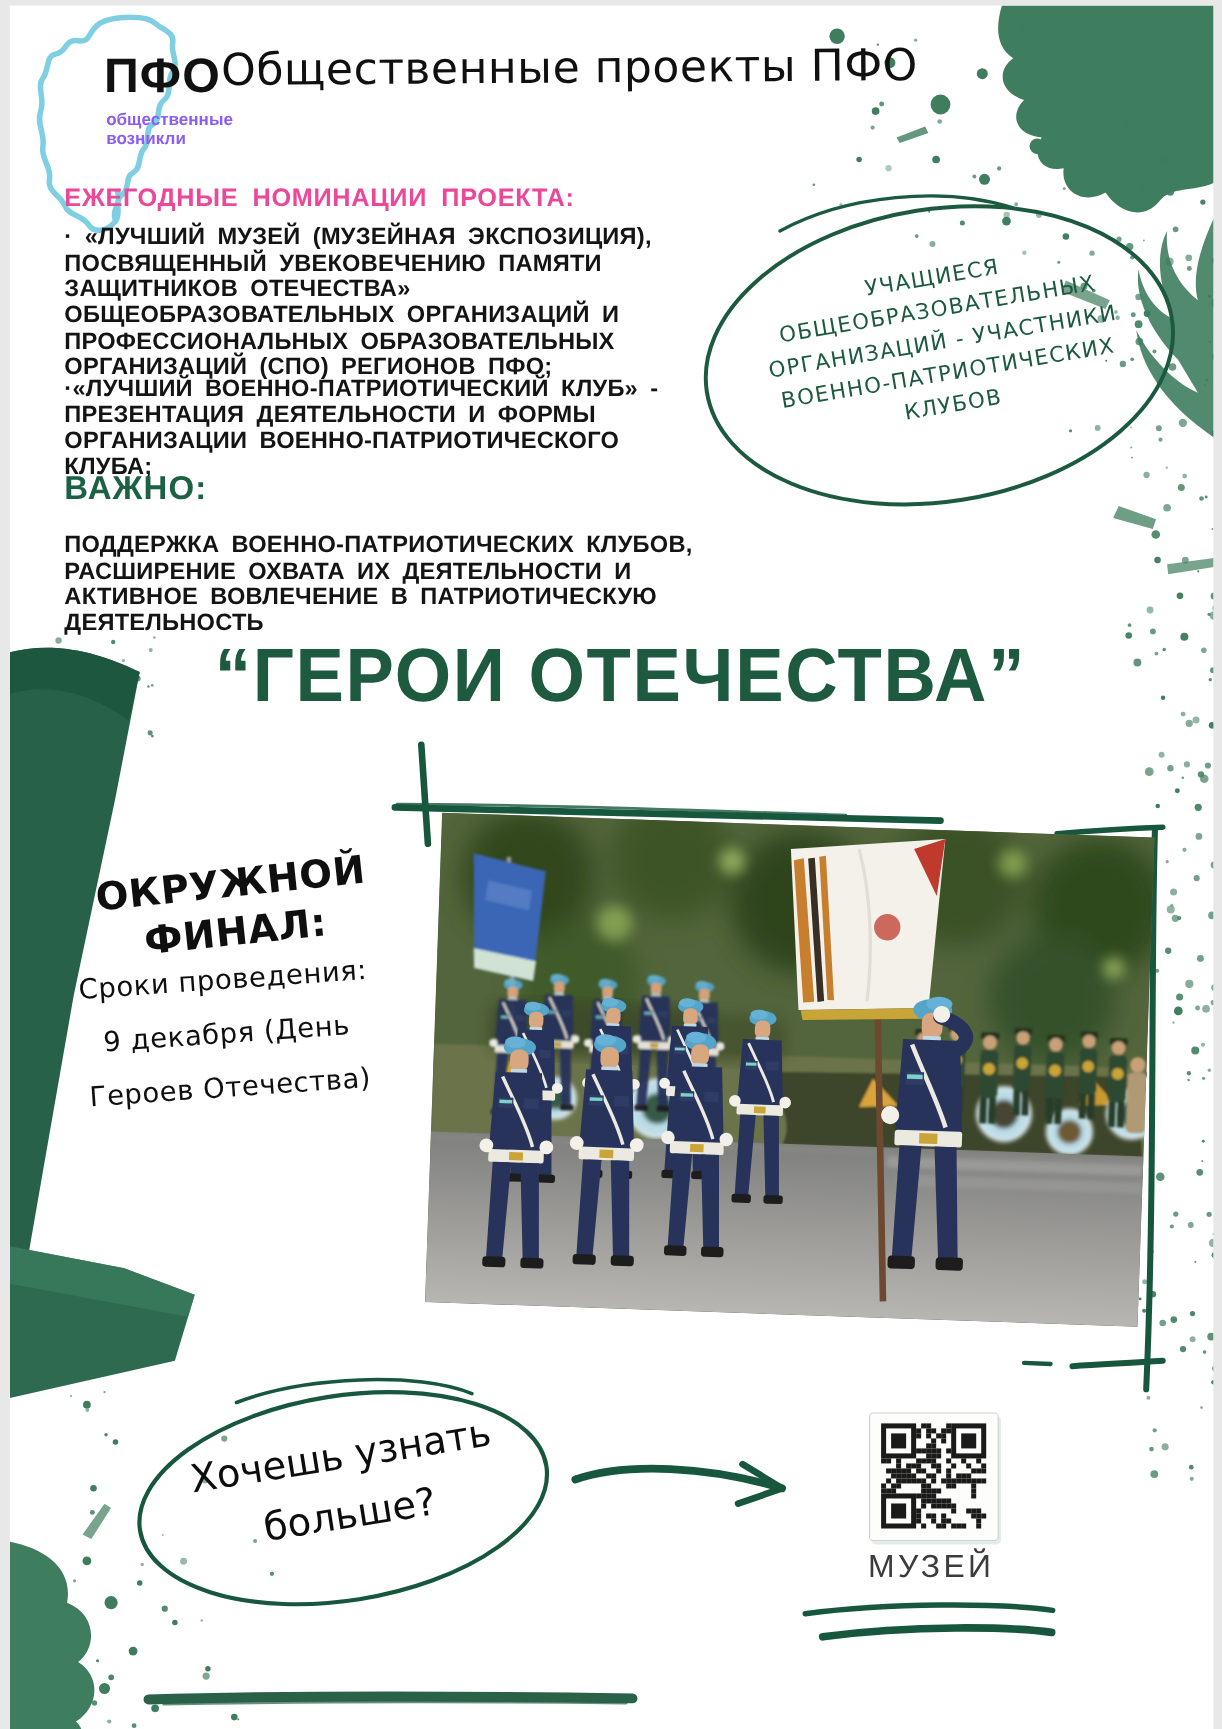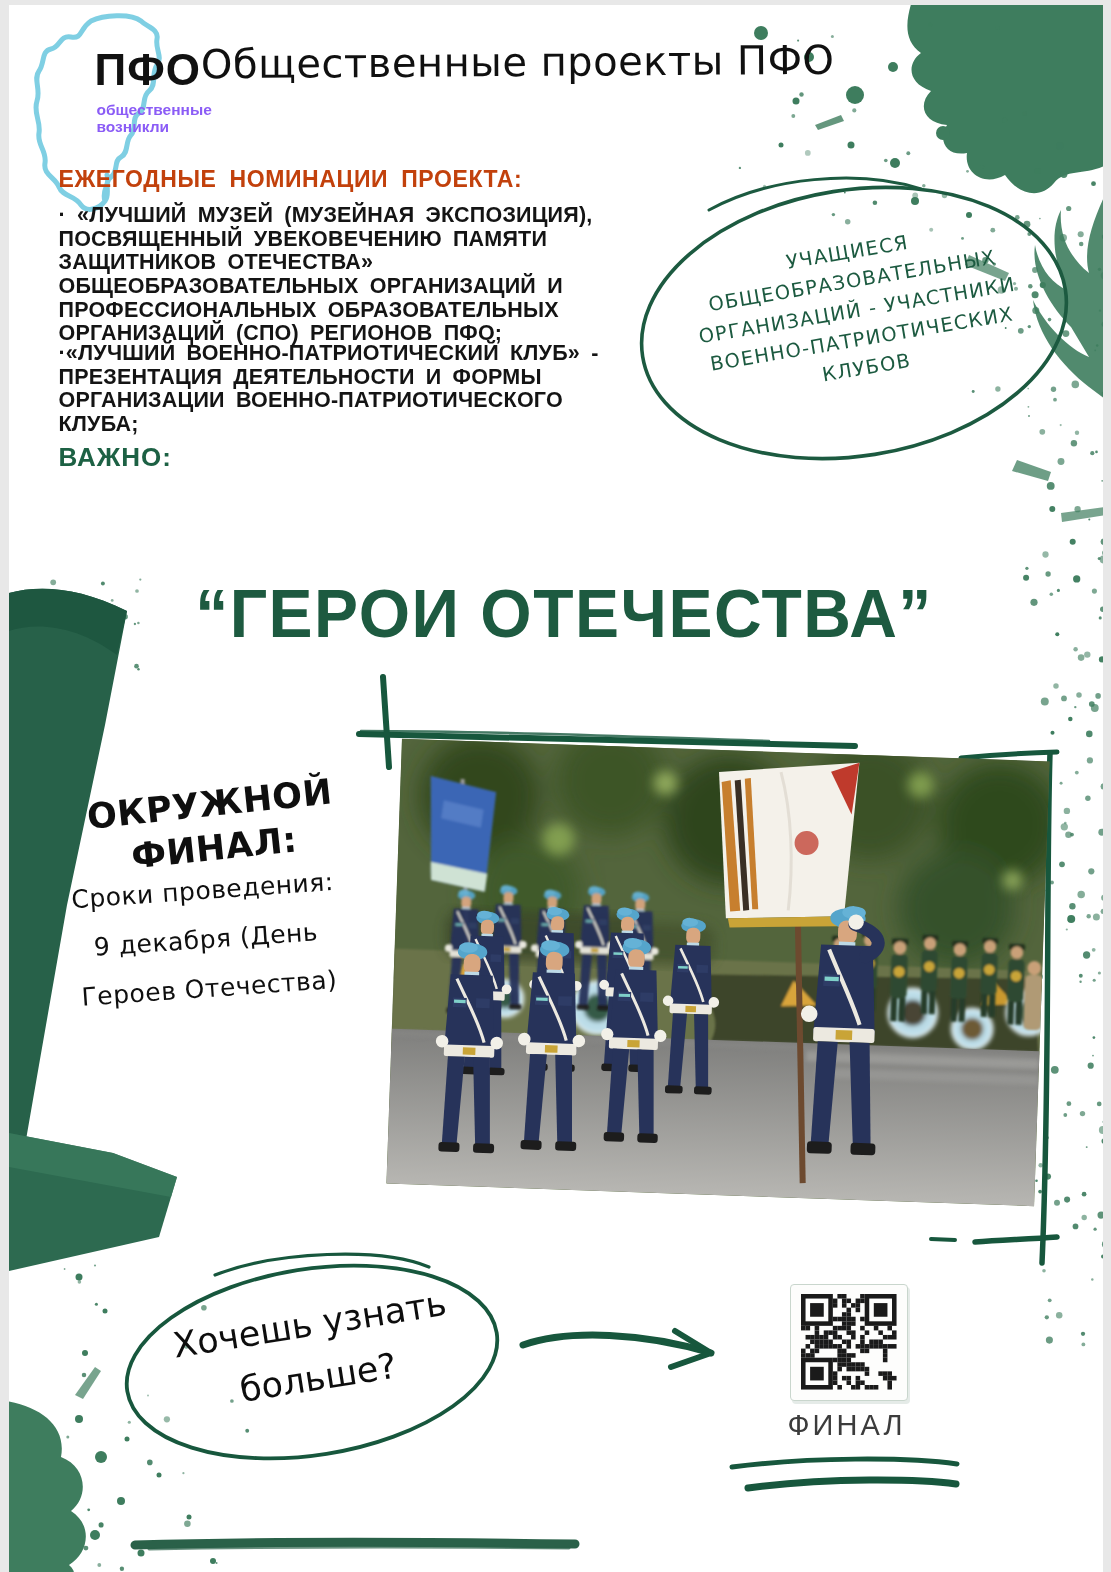--- a/index.html
+++ b/index.html
@@ -11,26 +11,26 @@
   .logo{left:22px;top:8px;width:190px;height:200px;}
   .logo-acronym{left:86px;top:40px;font-family:"Liberation Sans",sans-serif;font-weight:bold;
                 font-size:44px;letter-spacing:1px;color:#111;}
   .logo-caption{left:88px;top:96px;font-family:"Liberation Sans",sans-serif;font-weight:bold;
                 font-size:15.5px;line-height:1.12;color:#8b5cf6;}
   
   .header-title{left:192px;top:34px;width:640px;font-size:40px;font-weight:normal;
                 letter-spacing:0.5px;color:#101010;transform:rotate(-0.4deg);}
   
   .stencil{font-family:"Liberation Sans",sans-serif;font-weight:bold;}
-  .nom-heading{left:50px;top:161px;font-size:23px;letter-spacing:0.6px;word-spacing:6px;color:#c2410c;}
+  .nom-heading{left:50px;top:161px;font-size:23px;letter-spacing:0.6px;word-spacing:6px;color:#ec4899;}
   .nom-item-1{left:50px;top:199px;width:585px;font-size:21.5px;line-height:1.1;letter-spacing:0.2px;
               word-spacing:5px;color:#141414;}
   .nom-item-2{left:50px;top:337px;width:585px;font-size:21.5px;line-height:1.1;letter-spacing:0.2px;
               word-spacing:5px;color:#141414;}
-  .imp-heading{left:50px;top:437px;font-size:26px;letter-spacing:1px;color:#1d6144;}
+  .imp-heading{left:50px;top:423px;font-size:30px;letter-spacing:1px;color:#1d6144;}
   .imp-text{left:50px;top:479px;width:590px;font-size:21.5px;line-height:1.1;letter-spacing:0.2px;
             word-spacing:5px;color:#141414;}
   
   .badge-text{left:648px;top:232px;width:400px;text-align:center;transform:rotate(-9.5deg);
               font-size:19.5px;line-height:1.5;letter-spacing:1.2px;color:#1c5a40;font-weight:normal;}
   
   .main-title{left:0;top:570px;width:1111px;text-align:center;font-family:"Liberation Sans",sans-serif;
               font-weight:bold;font-size:66px;letter-spacing:1.5px;color:#1d5a40;transform:scaleY(1.04);}
   
   .final-heading{left:48px;top:778px;width:310px;text-align:center;font-weight:bold;font-size:35px;
@@ -489,20 +489,21 @@
     <span>общественные</span><br>
     <span>возникли</span>
   </div>
 
   <div class="abs header-title">Общественные проекты ПФО</div>
 
   <div class="abs stencil nom-heading">ЕЖЕГОДНЫЕ НОМИНАЦИИ ПРОЕКТА:</div>
   <div class="abs stencil nom-item-1">· «ЛУЧШИЙ МУЗЕЙ (МУЗЕЙНАЯ ЭКСПОЗИЦИЯ), ПОСВЯЩЕННЫЙ УВЕКОВЕЧЕНИЮ ПАМЯТИ ЗАЩИТНИКОВ ОТЕЧЕСТВА» ОБЩЕОБРАЗОВАТЕЛЬНЫХ ОРГАНИЗАЦИЙ И ПРОФЕССИОНАЛЬНЫХ ОБРАЗОВАТЕЛЬНЫХ ОРГАНИЗАЦИЙ (СПО) РЕГИОНОВ ПФО;</div>
   <div class="abs stencil nom-item-2">·«ЛУЧШИЙ ВОЕННО-ПАТРИОТИЧЕСКИЙ КЛУБ» - ПРЕЗЕНТАЦИЯ ДЕЯТЕЛЬНОСТИ И ФОРМЫ ОРГАНИЗАЦИИ ВОЕННО-ПАТРИОТИЧЕСКОГО КЛУБА;</div>
   <div class="abs stencil imp-heading">ВАЖНО:</div>
+  <div class="abs stencil imp-text">ПОДДЕРЖКА ВОЕННО-ПАТРИОТИЧЕСКИХ КЛУБОВ, РАСШИРЕНИЕ ОХВАТА ИХ ДЕЯТЕЛЬНОСТИ И АКТИВНОЕ ВОВЛЕЧЕНИЕ В ПАТРИОТИЧЕСКУЮ ДЕЯТЕЛЬНОСТЬ</div>
 
   <div class="abs badge-text">
     <span>УЧАЩИЕСЯ</span><br>
     <span>ОБЩЕОБРАЗОВАТЕЛЬНЫХ</span><br>
     <span>ОРГАНИЗАЦИЙ - УЧАСТНИКИ</span><br>
     <span>ВОЕННО-ПАТРИОТИЧЕСКИХ</span><br>
     <span>КЛУБОВ</span>
   </div>
 
   <div class="abs main-title">“ГЕРОИ ОТЕЧЕСТВА”</div>
@@ -840,16 +841,16 @@
         <rect x="14.55" y="13.55" width="22.75" height="22.75" fill="#fdfdfc"></rect>
         <rect x="19.1" y="18.1" width="13.649999999999999" height="13.649999999999999" fill="#1a1a1a"></rect>
         <rect x="73.69999999999999" y="9" width="31.849999999999998" height="31.849999999999998" fill="#1a1a1a"></rect>
         <rect x="78.25" y="13.55" width="22.75" height="22.75" fill="#fdfdfc"></rect>
         <rect x="82.8" y="18.1" width="13.649999999999999" height="13.649999999999999" fill="#1a1a1a"></rect>
         <rect x="10" y="72.69999999999999" width="31.849999999999998" height="31.849999999999998" fill="#1a1a1a"></rect>
         <rect x="14.55" y="77.25" width="22.75" height="22.75" fill="#fdfdfc"></rect>
         <rect x="19.1" y="81.8" width="13.649999999999999" height="13.649999999999999" fill="#1a1a1a"></rect>
       </svg>
   </div>
-  <div class="abs qr-label">ФИНАЛ</div>
+  <div class="abs qr-label">МУЗЕЙ</div>
 
 
 </div>
 
 </body></html>

